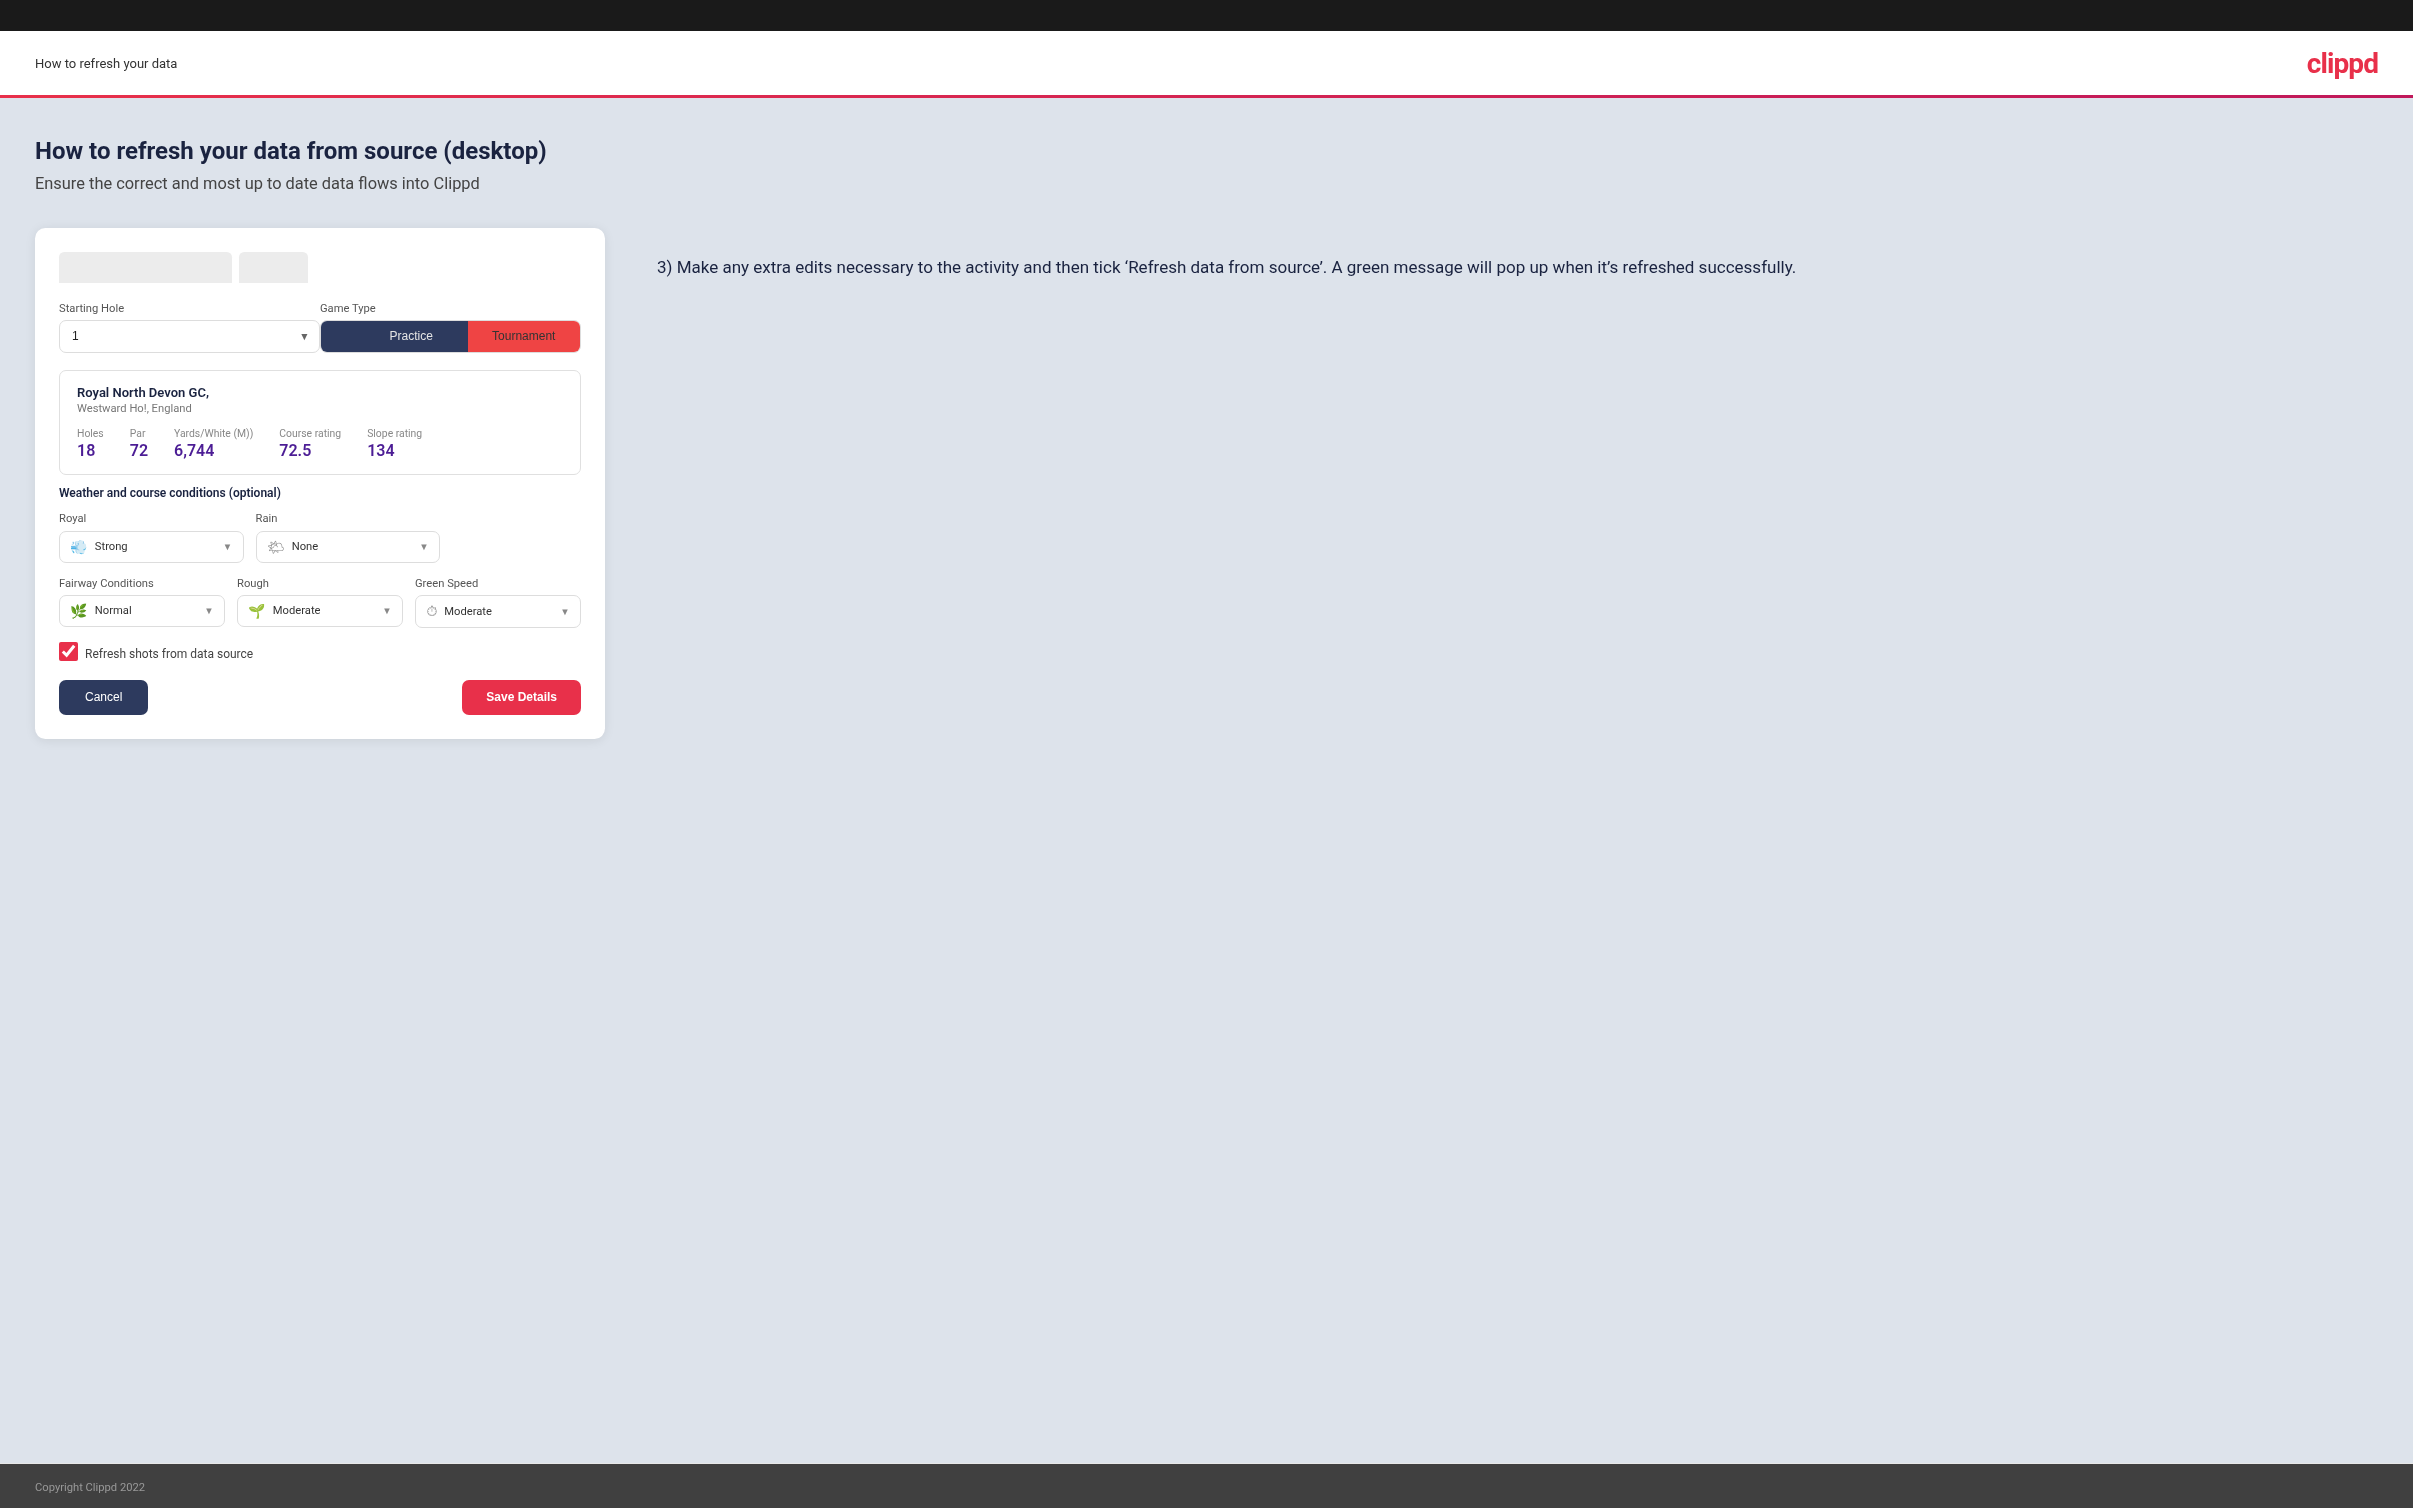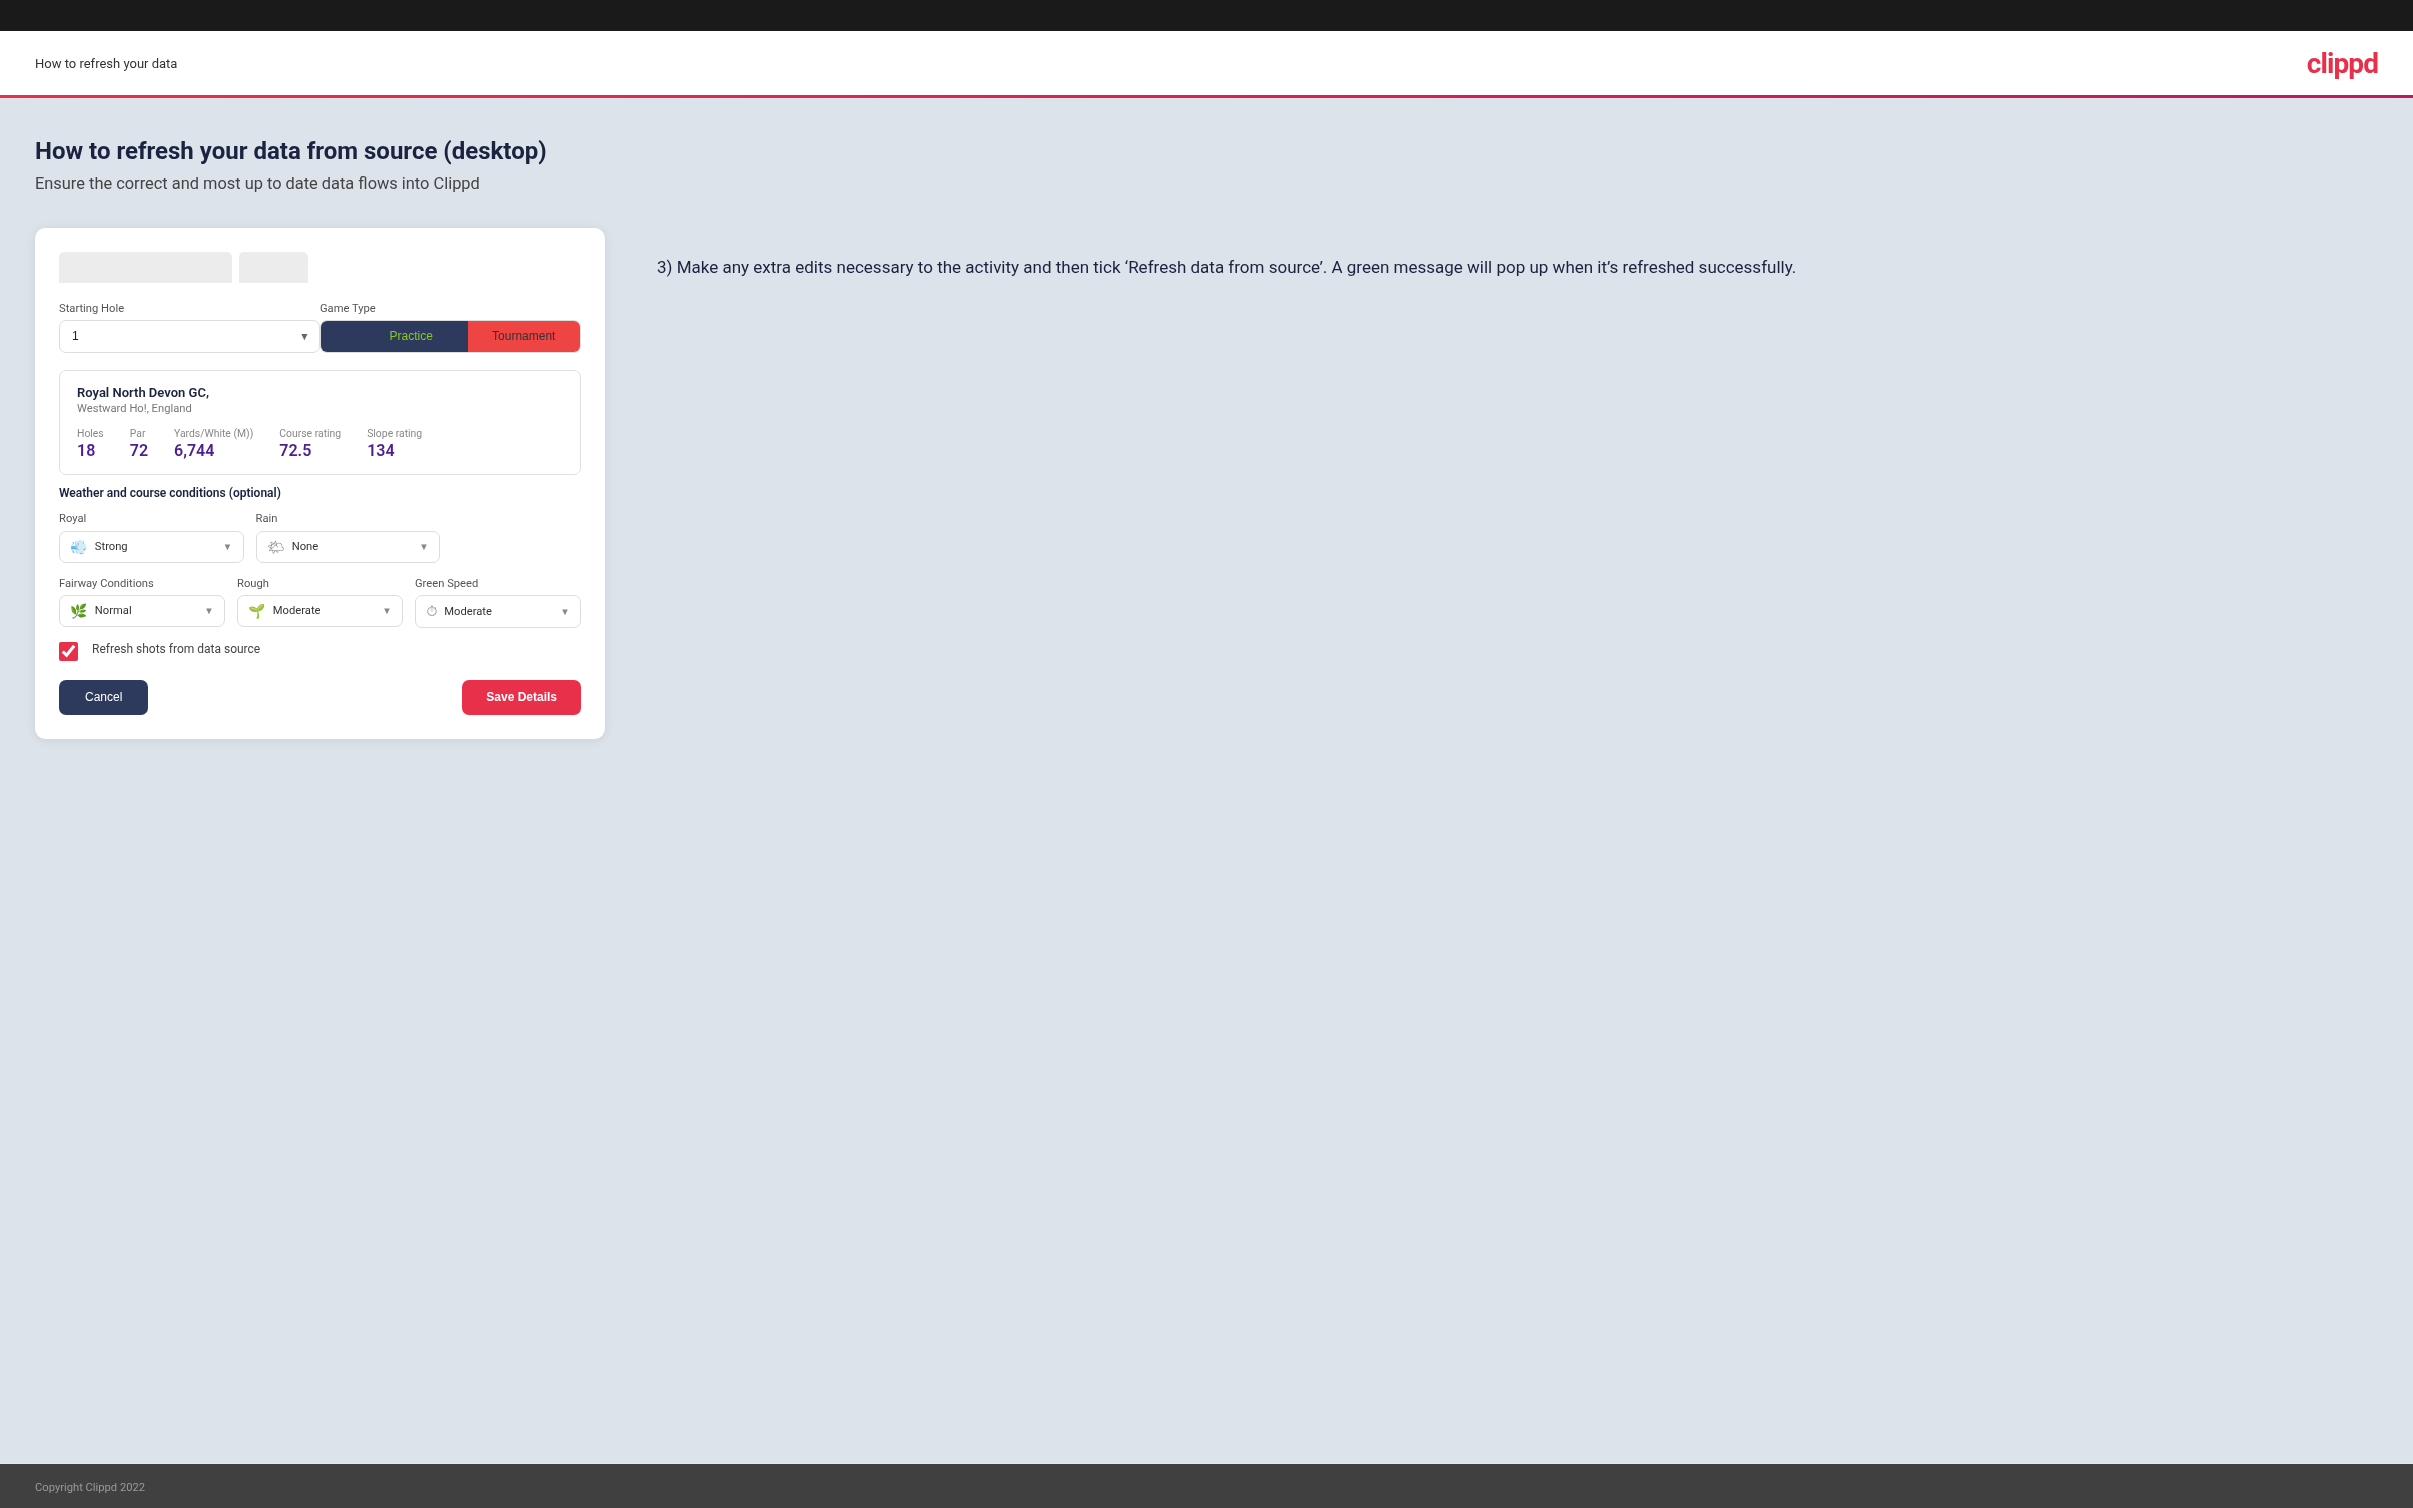--- a/index.html
+++ b/index.html
@@ -121,21 +121,21 @@
     .game-btn {
       flex: 1;
       padding: 8.6px 14px;
       border: none;
       font-size: 12px;
       font-weight: 500;
       cursor: pointer;
     }
     .game-btn.active {
       background: #2d3a5e;
-      color: #84cc16;
+      color: #e5e5e5;
       padding-left: 48px;
     }
     .game-btn.inactive {
       background: #ef4444;
       color: #333;
     }
     .course-info-box {
       border: 0.9px solid #e0e0e0;
       border-radius: 7px;
       padding: 14px 17px;
@@ -207,22 +207,22 @@
       flex: 1;
       font-size: 11.2px;
       color: #333;
     }
     .icon-select-arrow {
       font-size: 9.5px;
       color: #888;
     }
     .checkbox-row {
       display: flex;
-      align-items: flex-start;
-      gap: 14px;
+      align-items: flex-end;
+      gap: 7px;
       margin-bottom: 19px;
       margin-top: 5.2px;
     }
     .checkbox-input {
       width: 19px;
       height: 19px;
       accent-color: #e8304a;
       cursor: pointer;
     }
     .checkbox-label {

